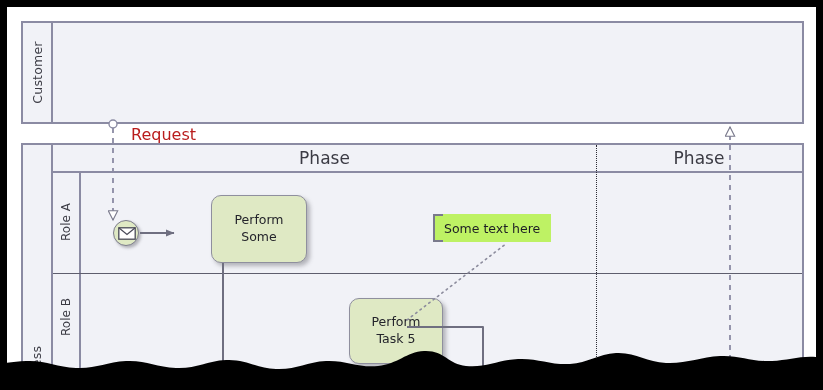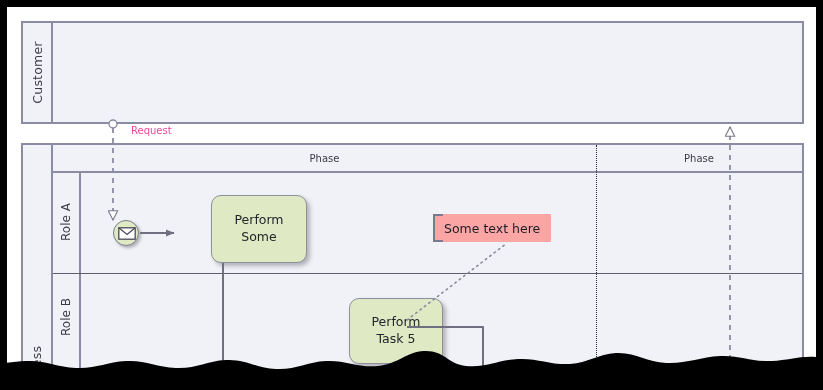--- a/index.html
+++ b/index.html
@@ -76,21 +76,21 @@
     right: 0;
     height: 26px;
     border-bottom: 2px solid #8b8ba3;
     background: #f1f2f7;
     display: flex;
   }
   .phase-cell {
     display: flex;
     align-items: center;
     justify-content: center;
-    font-size: 10px;
+    font-size: 17px;
     color: #3b3b44;
     box-sizing: border-box;
   }
 
   
   .lane {
     position: absolute;
     box-sizing: border-box;
     left: 0;
     right: 0;
@@ -149,21 +149,21 @@
     background: #dfe9c4;
     border: 1.6px solid #7d7d8d;
     box-shadow: 2px 2px 3px rgba(60,60,70,.35);
   }
   .event svg { position: absolute; left: 4px; top: 6px; }
 
   
   .annotation {
     position: absolute;
     box-sizing: border-box;
-    background: #fca5a5;
+    background: #bef264;
     display: flex;
     align-items: center;
     padding-left: 7px;
     font-size: 12.5px;
     color: #1d1d24;
     white-space: nowrap;
   }
   .annotation-bracket {
     position: absolute;
     left: 0; top: 0;
@@ -171,22 +171,22 @@
     height: 100%;
     box-sizing: border-box;
     border-left: 2px solid #7a7a8c;
     border-top: 2px solid #7a7a8c;
     border-bottom: 2px solid #7a7a8c;
   }
 
   
   .flow-label {
     position: absolute;
-    font-size: 10px;
-    color: #ec4899;
+    font-size: 16px;
+    color: #b91c1c;
     white-space: nowrap;
     text-align: right;
   }
 
   
   #connectors {
     position: absolute;
     left: 0; top: 0;
     width: 809px;
     height: 383px;

